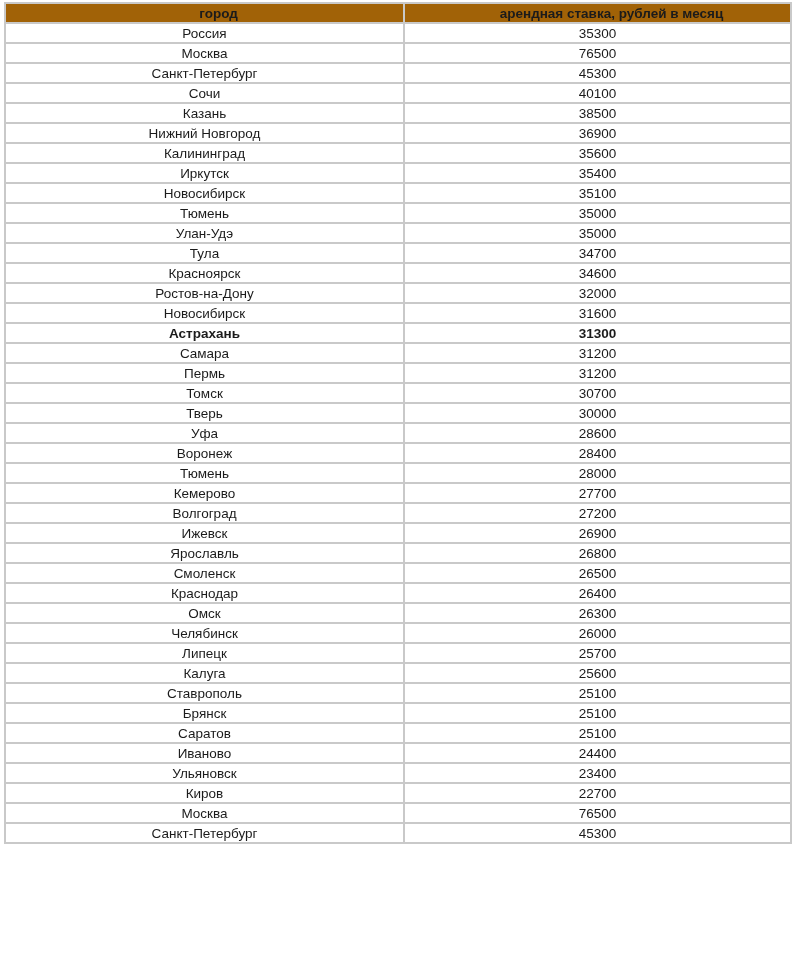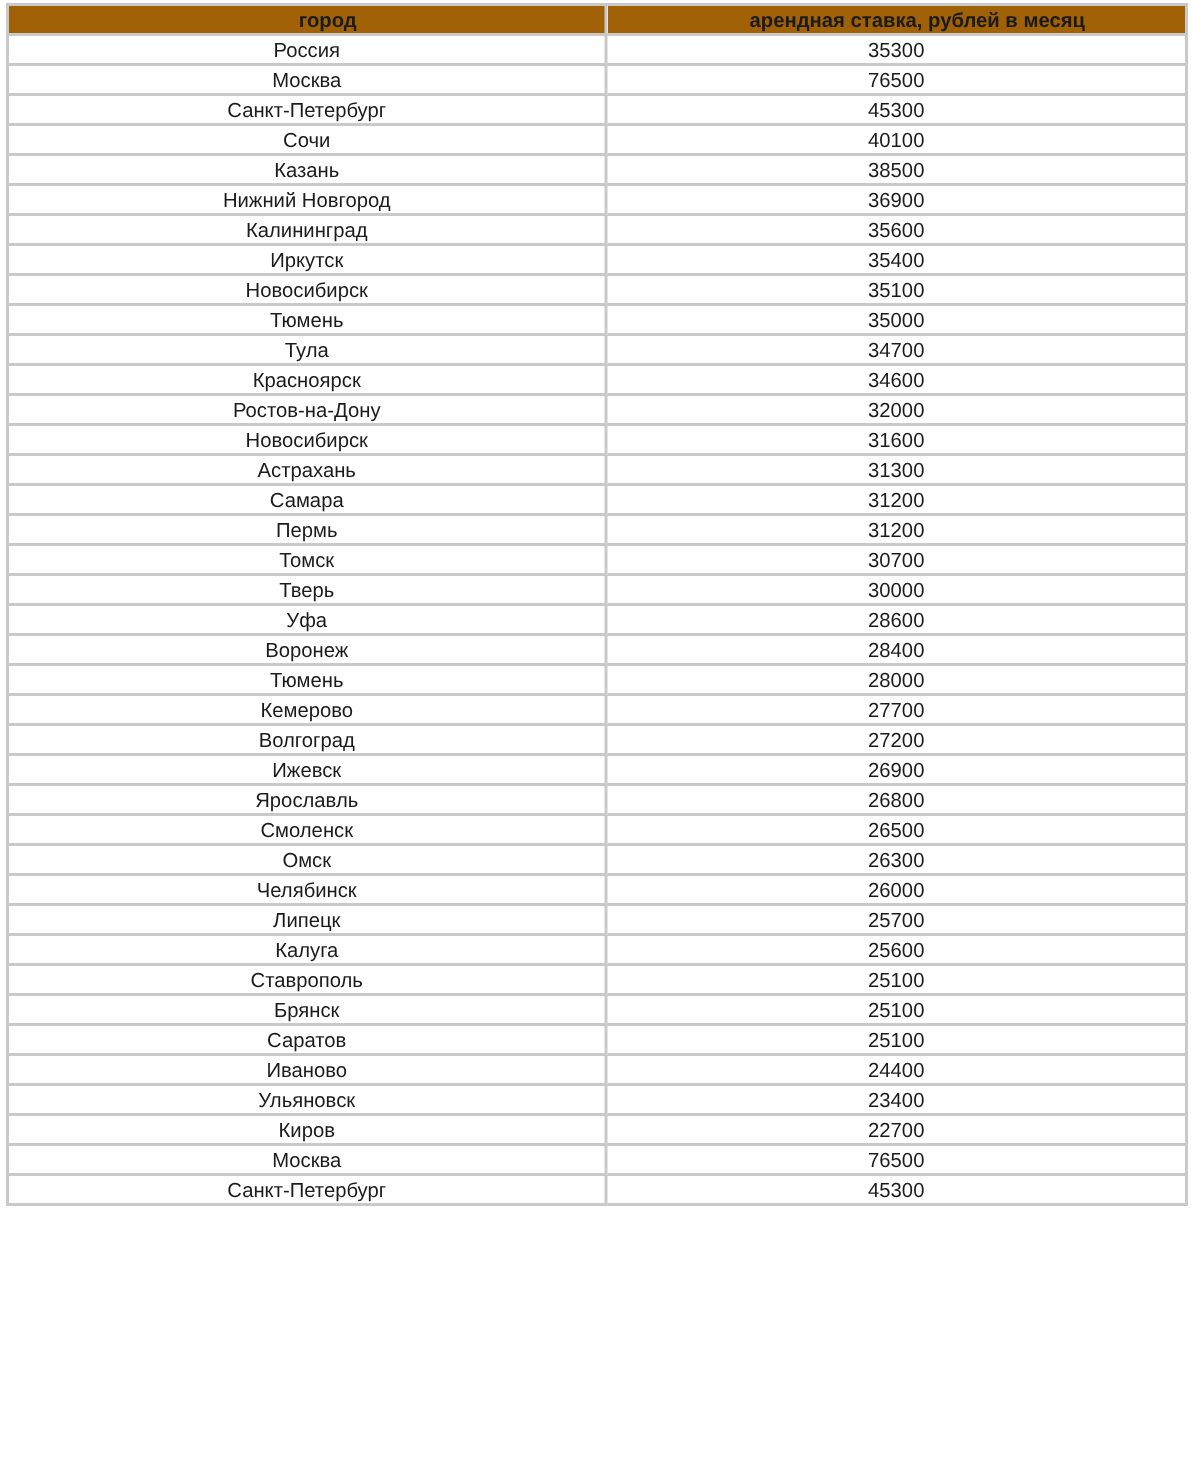--- a/index.html
+++ b/index.html
@@ -35,21 +35,21 @@
     white-space: nowrap;
   }
   table.rent-table th {
     font-weight: bold;
     background: #a16207;
     padding-left: 32px;
   }
   col.city-col { width: 399px; }
   col.rate-col { width: 387px; }
   tr.bold-row td {
-    font-weight: normal;
+    font-weight: bold;
   }
 </style>
 </head>
 <body>
 
 <div class="page">
   <table class="rent-table">
     <colgroup>
       <col class="city-col">
       <col class="rate-col">
@@ -95,20 +95,24 @@
         </tr>
         <tr>
           <td>Новосибирск</td>
           <td>35100</td>
         </tr>
         <tr>
           <td>Тюмень</td>
           <td>35000</td>
         </tr>
         <tr>
+          <td>Улан-Удэ</td>
+          <td>35000</td>
+        </tr>
+        <tr>
           <td>Тула</td>
           <td>34700</td>
         </tr>
         <tr>
           <td>Красноярск</td>
           <td>34600</td>
         </tr>
         <tr>
           <td>Ростов-на-Дону</td>
           <td>32000</td>
@@ -161,20 +165,24 @@
           <td>Ижевск</td>
           <td>26900</td>
         </tr>
         <tr>
           <td>Ярославль</td>
           <td>26800</td>
         </tr>
         <tr>
           <td>Смоленск</td>
           <td>26500</td>
+        </tr>
+        <tr>
+          <td>Краснодар</td>
+          <td>26400</td>
         </tr>
         <tr>
           <td>Омск</td>
           <td>26300</td>
         </tr>
         <tr>
           <td>Челябинск</td>
           <td>26000</td>
         </tr>
         <tr>

